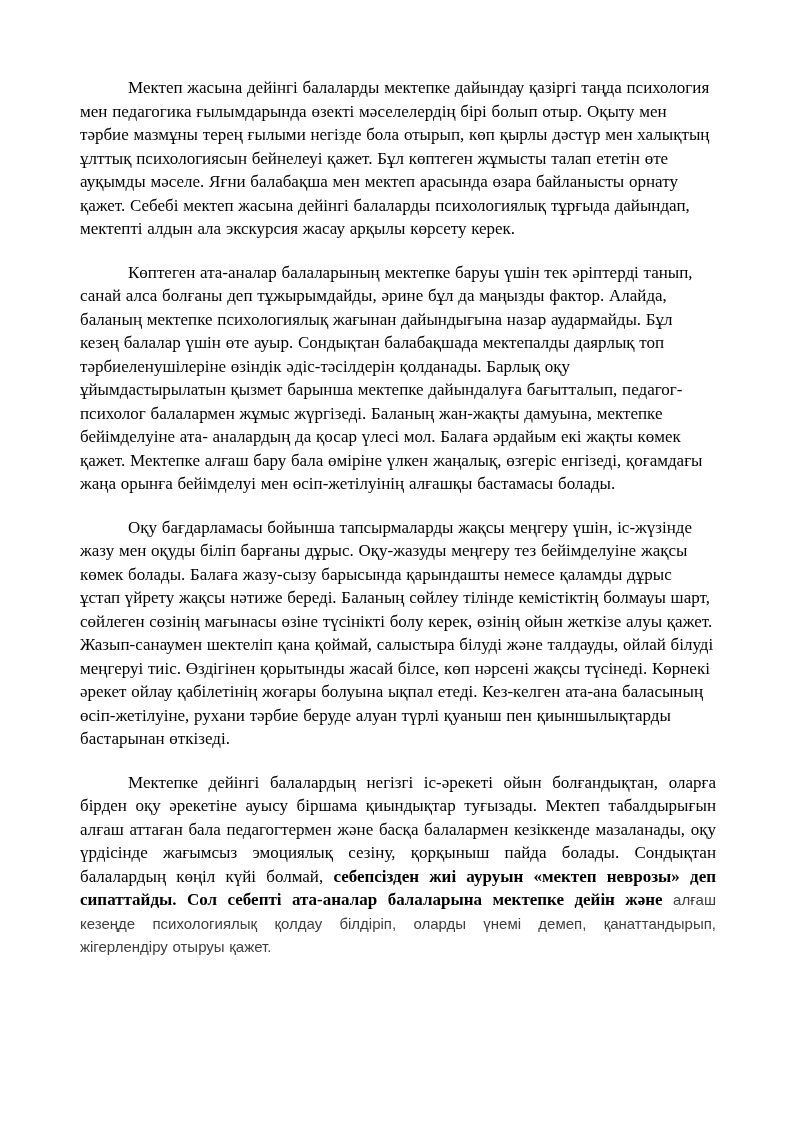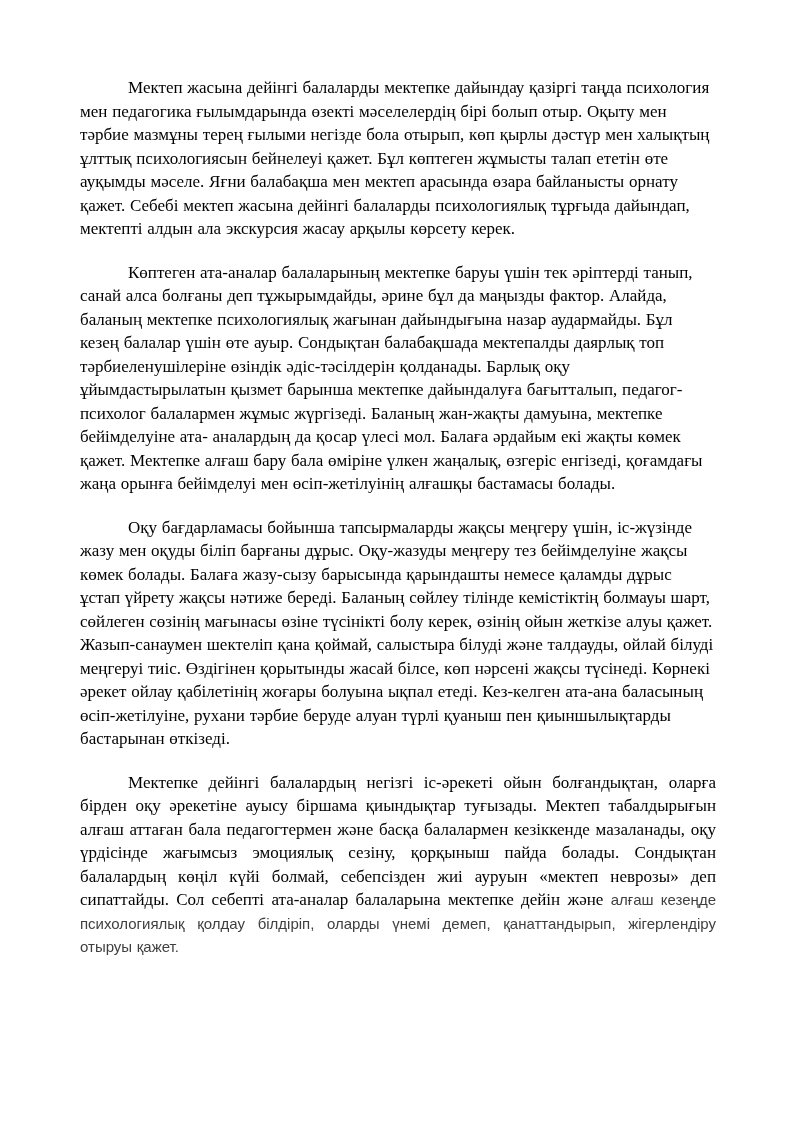--- a/index.html
+++ b/index.html
@@ -27,21 +27,21 @@
     font-size: 17px;
     line-height: 23.5px;
     text-indent: 48px;
     text-align: left;
     word-spacing: 0.5px;
   }
   .para.justify {
     text-align: justify;
   }
   .seg-bold {
-    font-weight: normal;
+    font-weight: bold;
     margin-top: 35px;
   }
   .seg-sans {
     font-family: "Liberation Sans", "DejaVu Sans", sans-serif;
     font-size: 15px;
     color: #3f3f3f;
   }
 </style>
 </head>
 <body>

